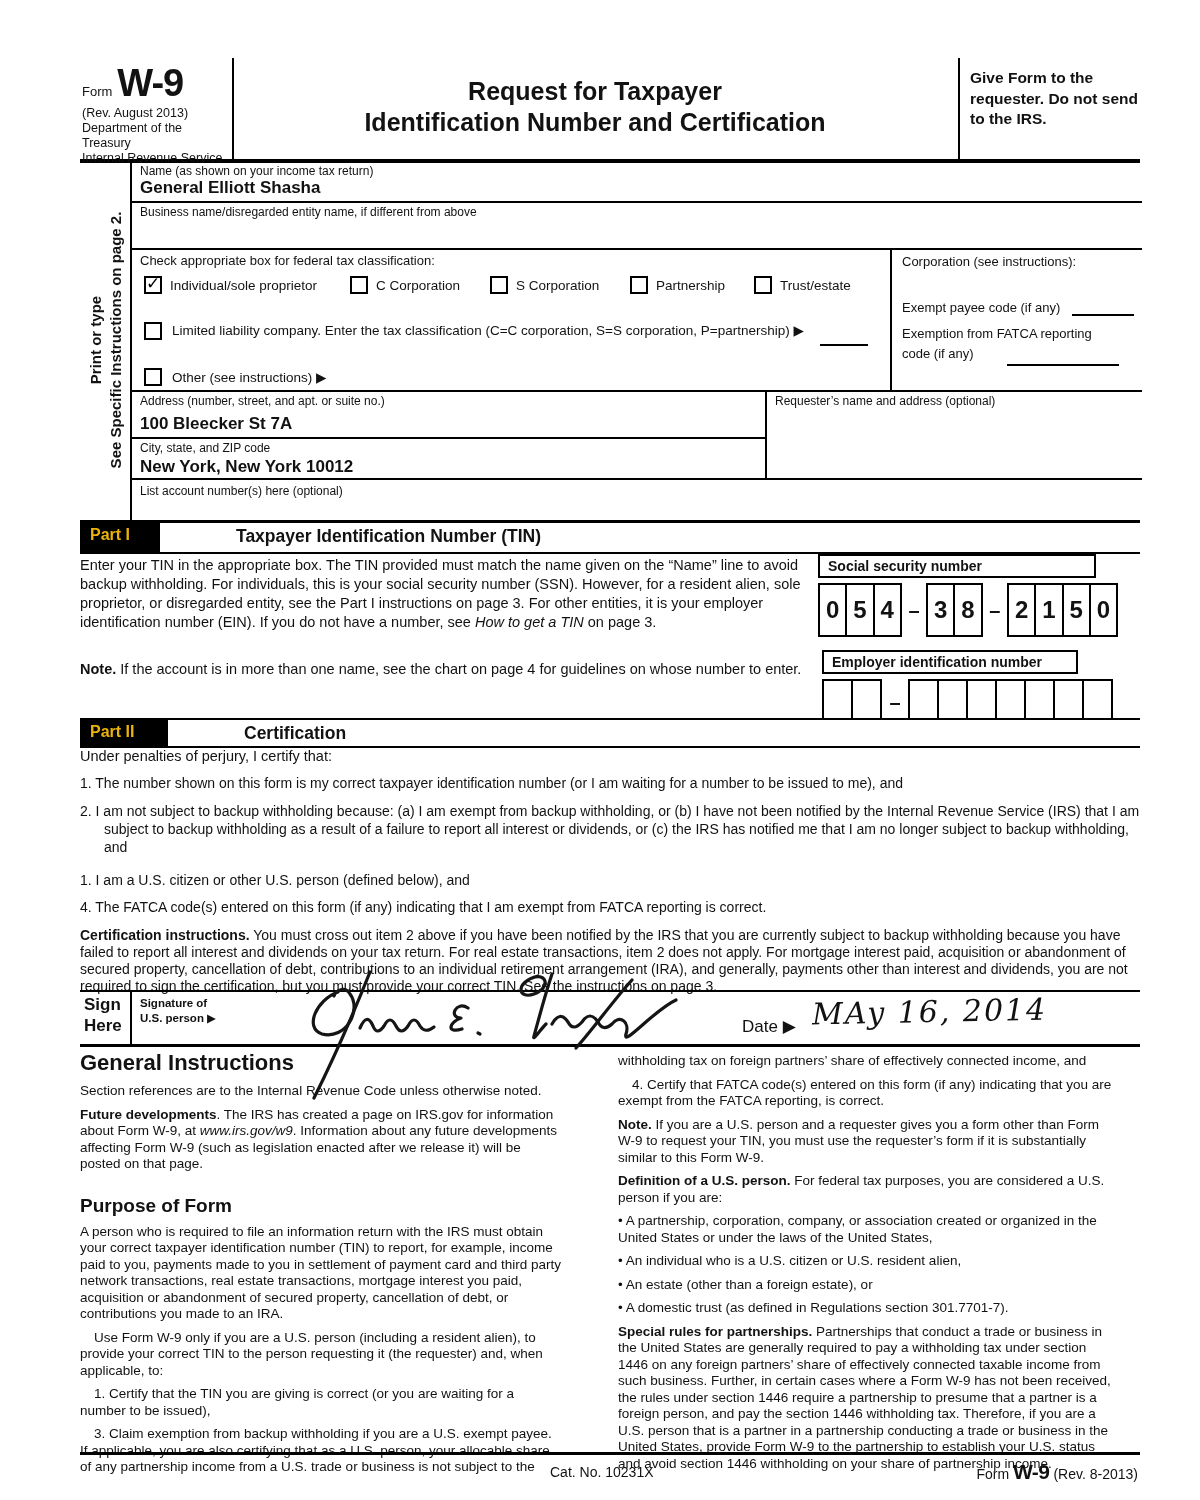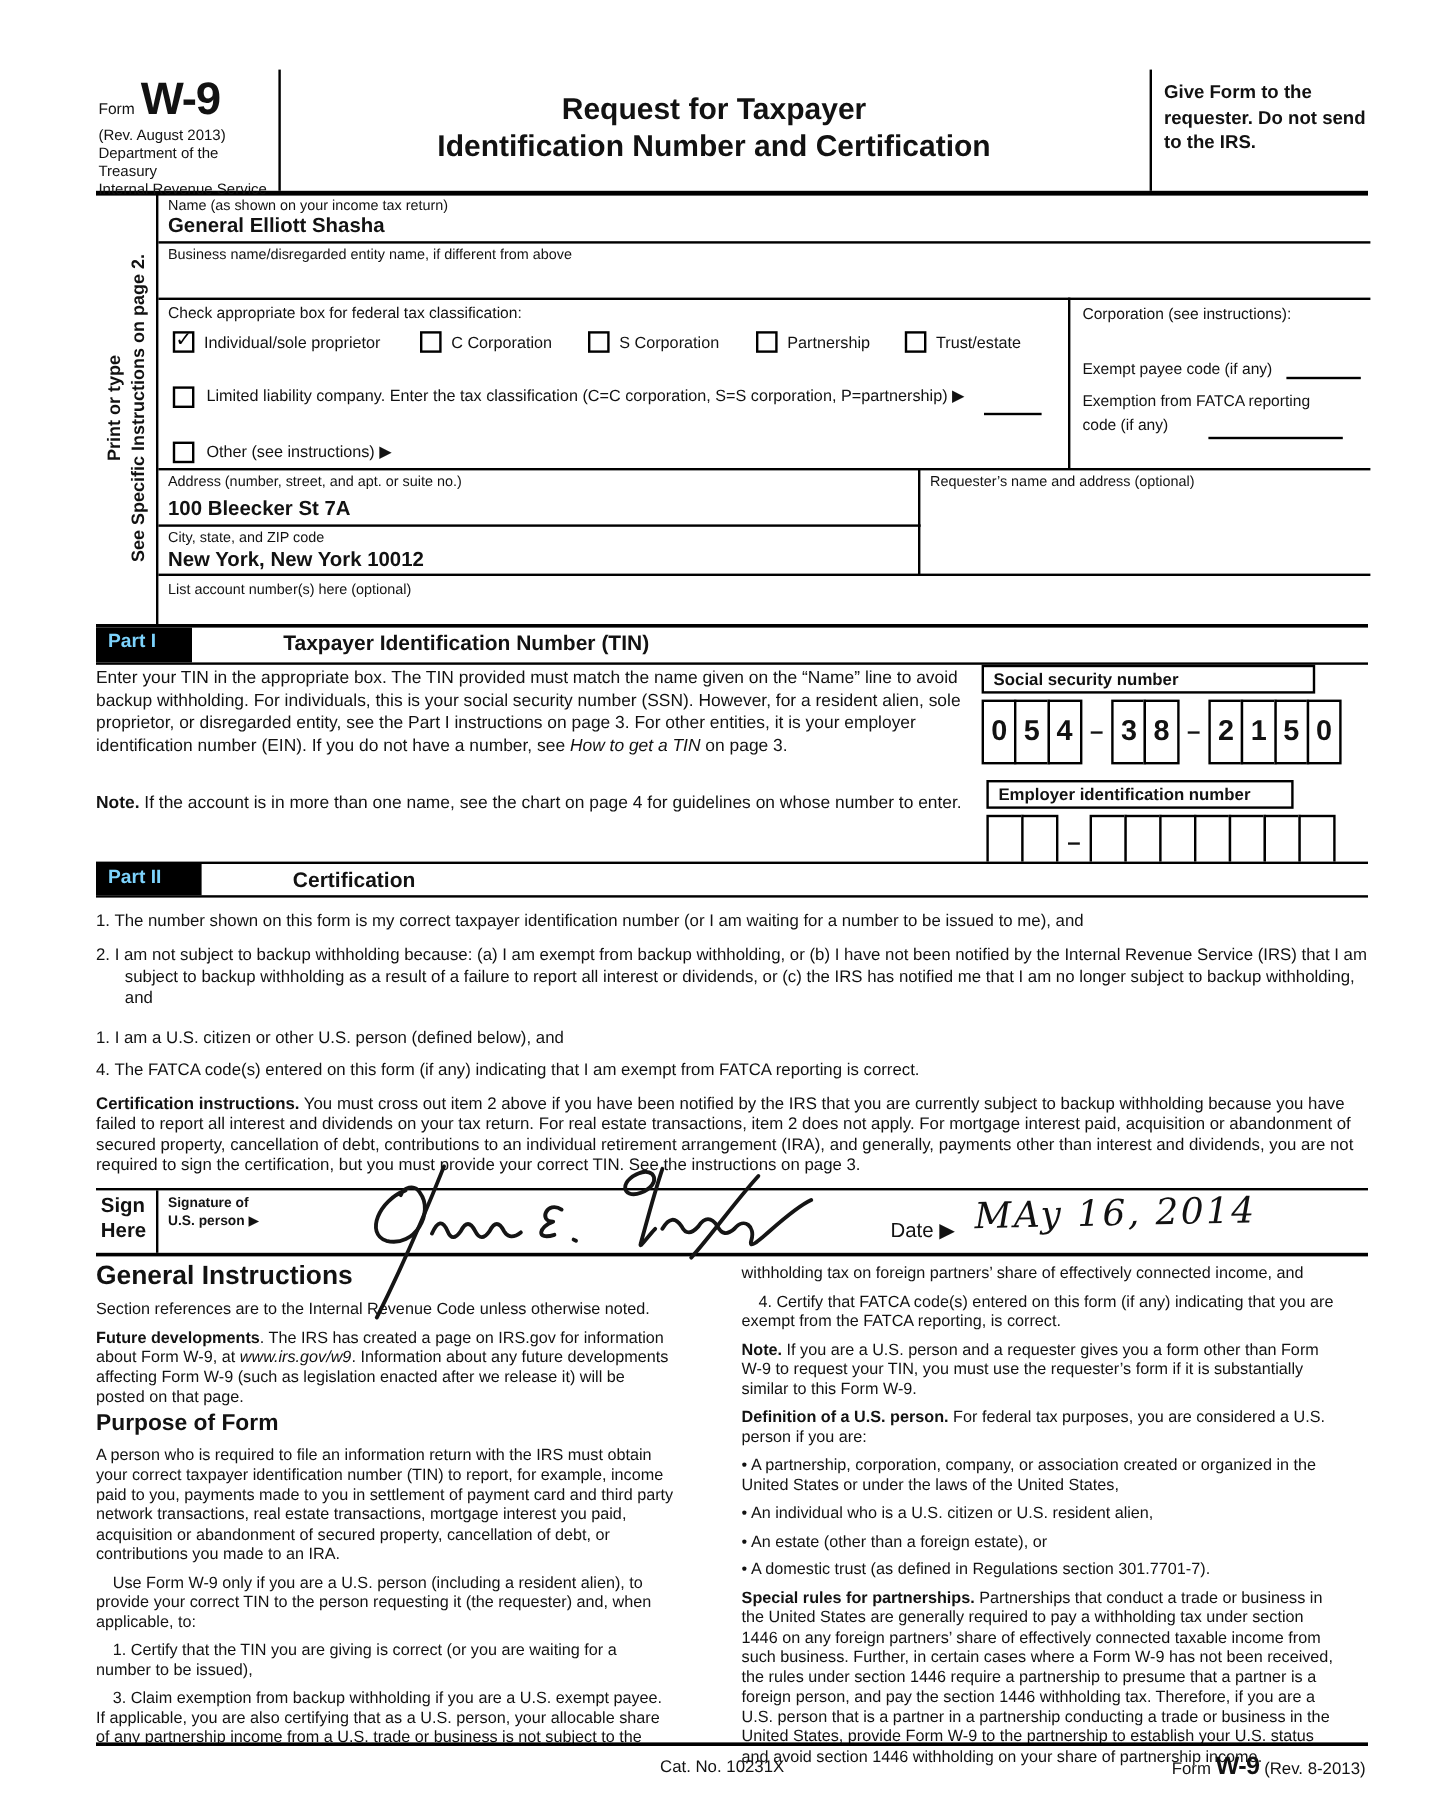--- a/index.html
+++ b/index.html
@@ -55,21 +55,21 @@
   .ex-payee  { position:absolute; left:10px; top:52px; }
   .ex-fatca1 { position:absolute; left:10px; top:78px; }
   .ex-fatca2 { position:absolute; left:10px; top:98px; }
   .ex-blank1 { position:absolute; left:180px; top:52px; width:62px; }
   .ex-blank2 { position:absolute; left:115px; top:102px; width:112px; }
 
   
   .part-bar { position:absolute; left:80px; width:1060px; display:flex; background:#fff; }
   .part1-bar { top:520px; height:29px; border-top:3.5px solid #000; border-bottom:2.5px solid #000; }
   .part2-bar { top:718px; height:26px; border-top:2.5px solid #000; border-bottom:2.5px solid #000; }
-  .badge { background:#000; color:#7dd3fc; font-weight:bold; font-size:16px; padding:3px 0 0 10px; width:70px; }
+  .badge { background:#000; color:#eab308; font-weight:bold; font-size:16px; padding:3px 0 0 10px; width:70px; }
   .badge2 { width:78px; }
   .bar-title { margin-left:76px; font-weight:bold; font-size:17.5px; padding-top:3px; }
 
   
   .p14 { font-size:14.5px; line-height:19px; }
   .tin-intro { position:absolute; left:80px; top:556px; width:730px; }
   .tin-note  { position:absolute; left:80px; top:660px; width:730px; }
   .ssn { position:absolute; left:818px; top:554px; width:300px; }
   .ssn-hdr { border:2px solid #000; width:266px; padding:2px 0 2px 8px; font-weight:bold; font-size:14px; }
   .digits { display:flex; align-items:center; margin-top:5px; }
@@ -97,21 +97,21 @@
   .sig-svg { position:absolute; left:140px; top:-24px; overflow:visible; }
   .date-label { position:absolute; left:662px; top:24px; font-size:17px; font-weight:normal;text-align:right; }
   .date-value { position:absolute; left:732px; top:2px; font-family:"DejaVu Serif","Liberation Serif",serif;
     font-style:italic; font-size:30px; letter-spacing:2px; transform:rotate(-1.2deg); white-space:nowrap; }
 
   
   .col { position:absolute; top:1050px; }
   .col-left { left:80px; width:482px; }
   .col-right { left:618px; width:500px; top:1053px; }
   .gi-h1 { font-size:22px; font-weight:bold; }
-  .gi-h2 { font-size:19px; font-weight:bold; margin-top:3px; }
+  .gi-h2 { font-size:19px; font-weight:bold; margin-top:22px; }
   .gi-p { font-size:13.5px; line-height:16.5px; margin-top:7px; }
   .ind { text-indent:14px; }
   i.inline { font-style:italic; }
 
   
   .footer { position:absolute; left:80px; top:1452px; width:1060px; height:40px; border-top:3px solid #000;text-align:right; }
   .cat { position:absolute; left:470px; top:9px; font-size:14px; }
   .fref { position:absolute; right:2px; top:5px; font-size:14px; }
   .fref .w9 { font-size:21px; font-weight:bold; letter-spacing:-0.5px; }
 </style>
@@ -267,20 +267,21 @@
       <span class="d2"></span>
     </div>
   </div>
 
   <div class="part-bar part2-bar">
     <div class="badge badge2">Part II</div>
     <div class="bar-title">Certification</div>
   </div>
 
   <div class="cert">
+    <div class="cert-intro">Under penalties of perjury, I certify that:</div>
     <div class="cert-item">1.  The number shown on this form is my correct taxpayer identification number (or I am waiting for a number to be issued to me), and</div>
     <div class="cert-item">2.  I am not subject to backup withholding because: (a) I am exempt from backup withholding, or (b) I have not been notified by the Internal Revenue Service (IRS) that I am subject to backup withholding as a result of a failure to report all interest or dividends, or (c) the IRS has notified me that I am no longer subject to backup withholding, and</div>
     <div class="cert-item mt14">1.  I am a U.S. citizen or other U.S. person (defined below), and</div>
     <div class="cert-item mt8">4. The FATCA code(s) entered on this form (if any) indicating that I am exempt from FATCA reporting is correct.</div>
     <div class="cert-instr">
       <b class="inline">Certification instructions.</b><span> You must cross out item 2 above if you have been notified by the IRS that you are currently subject to backup withholding because you have failed to report all interest and dividends on your tax return. For real estate transactions, item 2 does not apply. For mortgage interest paid, acquisition or abandonment of secured property, cancellation of debt, contributions to an individual retirement arrangement (IRA), and generally, payments other than interest and dividends, you are not required to sign the certification, but you must provide your correct TIN. See the instructions on page 3.</span>
     </div>
   </div>
 
   <div class="sign-row">

